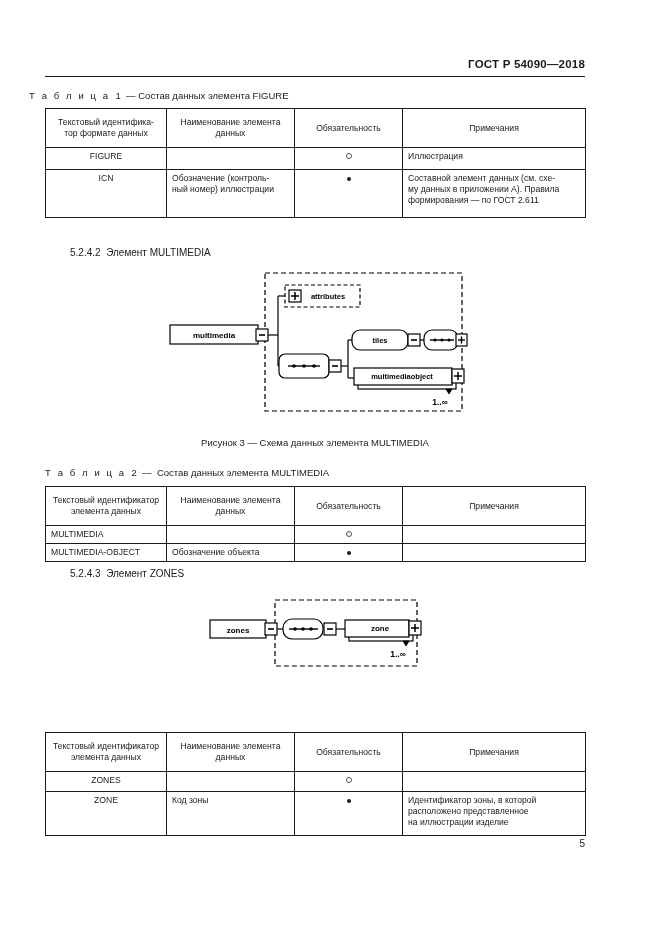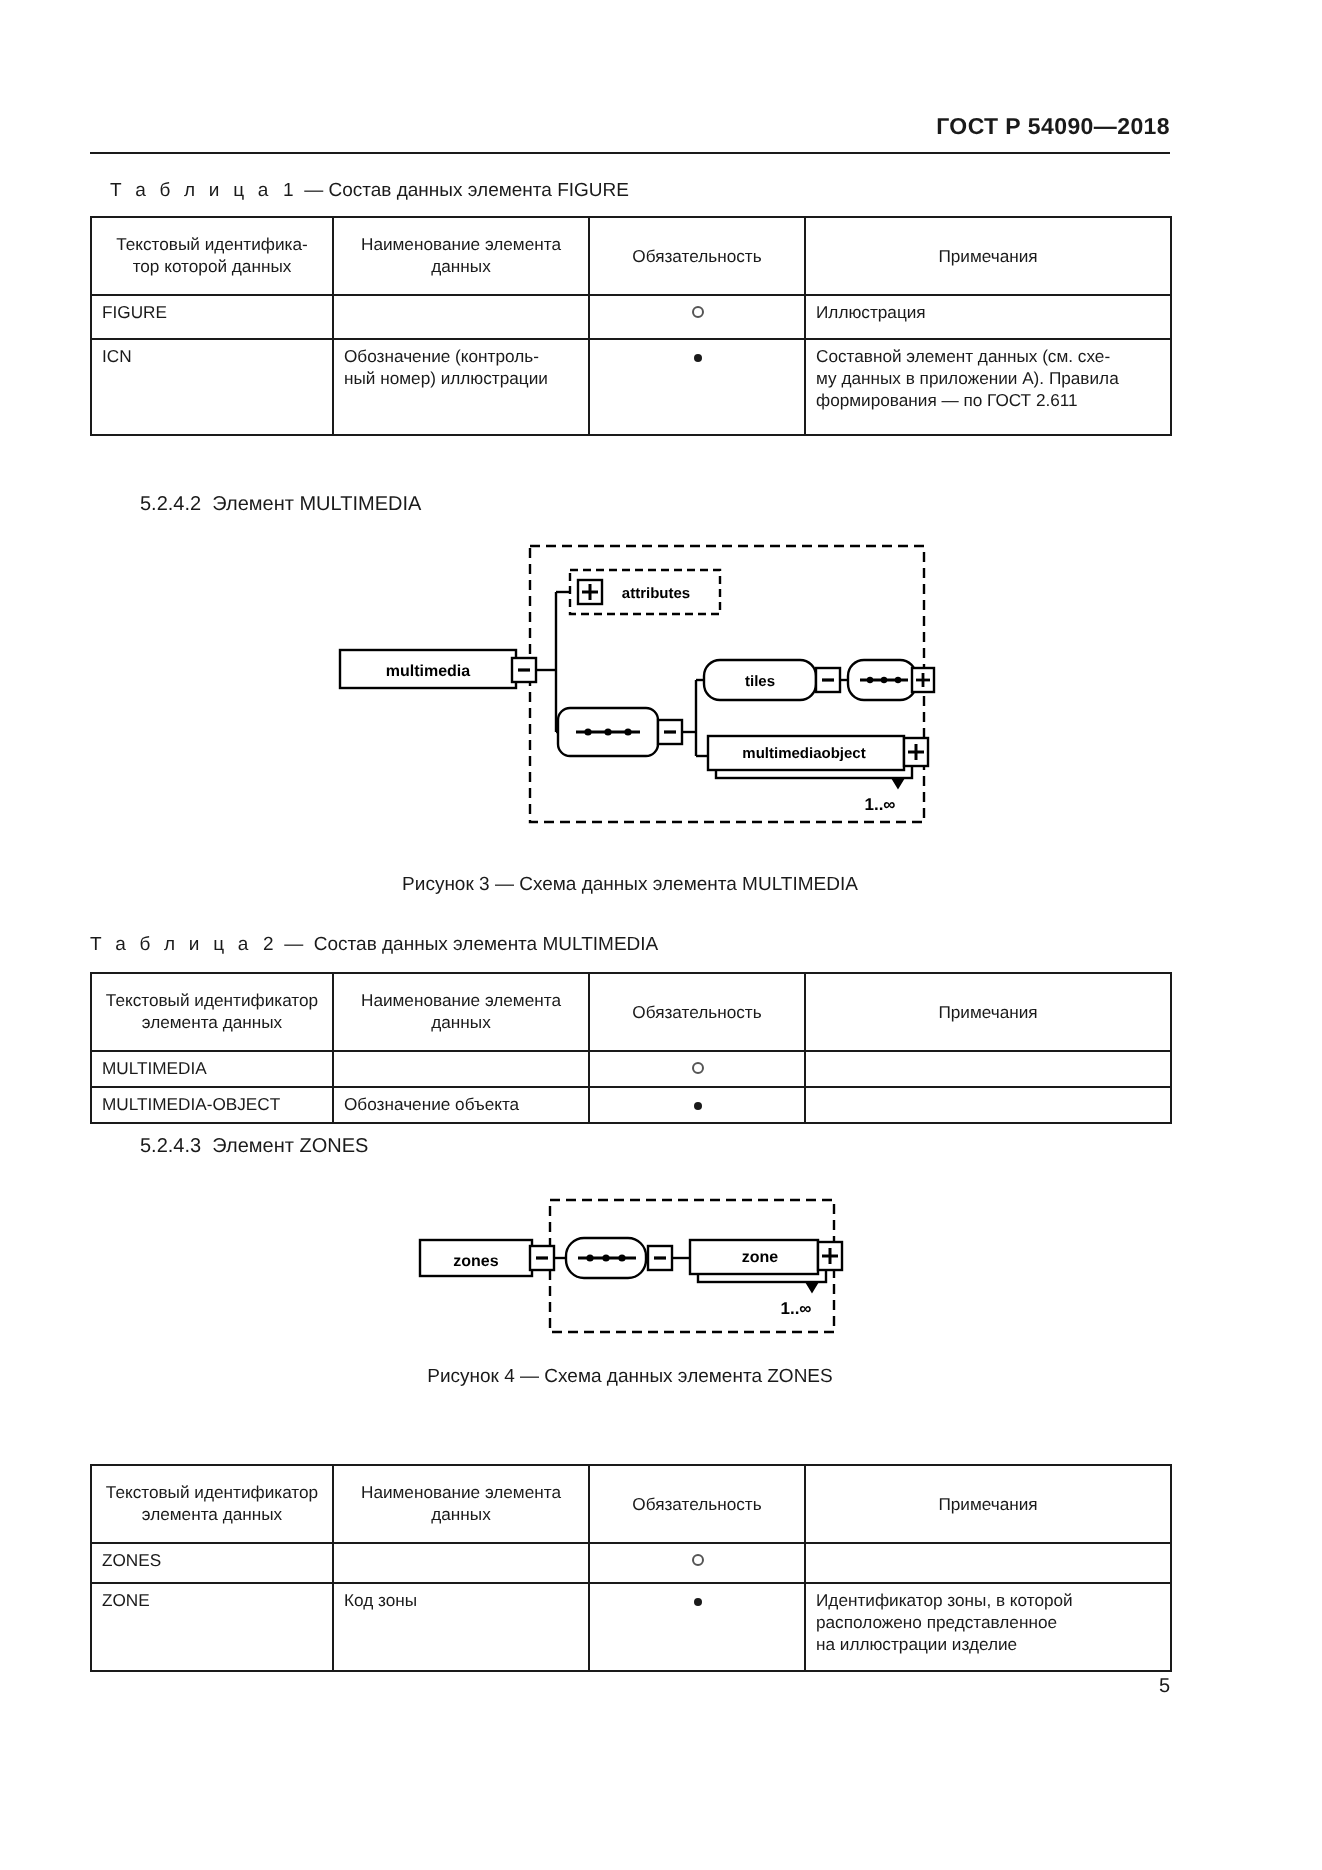--- a/index.html
+++ b/index.html
@@ -88,21 +88,21 @@
   }
   table.gost thead th {
     text-align: center;
     vertical-align: middle;
     height: 34px;
     padding: 2px 4px;
   }
   .thead-sep td, .thead-sep th {
     border-bottom: 2px solid #1a1a1a;
   }
-  td.c-center { }
+  td.c-center { text-align: center; }
   td.c-left   { text-align: left; }
   td.bold     { font-weight: bold; }
   .dot-filled::before {
     content: "";
     display: inline-block;
     width: 4px; height: 4px;
     border-radius: 50%;
     background: #1a1a1a;
   }
   .dot-hollow::before {
@@ -129,36 +129,36 @@
   }
 </style>
 </head>
 <body>
 
 <div class="page">
 
   <div class="header">ГОСТ Р 54090—2018</div>
   <div class="header-rule"></div>
 
-  <div class="table-caption" style="left:55px; top:90px;text-align:right;">
+  <div class="table-caption" style="left:29px; top:90px;text-align:right;">
     <span class="sp">Т а б л и ц а</span><span>&nbsp;&nbsp;</span><span class="num">1</span><span>&nbsp;&nbsp;</span><span>—</span><span>&nbsp;</span><span>Состав данных элемента FIGURE</span>
   </div>
 
   <table class="gost" style="left:45px; top:108px; width:540px;">
     <colgroup>
       <col style="width:121px">
       <col style="width:128px">
       <col style="width:108px">
       <col style="width:183px">
     </colgroup>
     <thead>
       <tr class="thead-sep">
         <th>
           <div>Текстовый идентифика-</div>
-          <div>тор которой данных</div>
+          <div>тор формате данных</div>
         </th>
         <th>
           <div>Наименование элемента</div>
           <div>данных</div>
         </th>
         <th>Обязательность</th>
         <th>Примечания</th>
       </tr>
     </thead>
     <tbody>
@@ -337,21 +337,20 @@
       </g>
 
       <g font-family="Liberation Sans, sans-serif" font-weight="bold" fill="#000">
         <text x="30" y="36" font-size="8" text-anchor="middle">zones</text>
         <text x="172" y="34" font-size="8" text-anchor="middle">zone</text>
         <text x="190" y="60" font-size="8.5" text-anchor="middle">1..∞</text>
       </g>
     </svg>
   </div>
 
-  <div class="fig-caption" style="top:683px;">Рисунок 4 — Схема данных элемента ZONES</div>
 
 
   <table class="gost" style="left:45px; top:732px; width:540px;">
     <colgroup>
       <col style="width:121px">
       <col style="width:128px">
       <col style="width:108px">
       <col style="width:183px">
     </colgroup>
     <thead>

